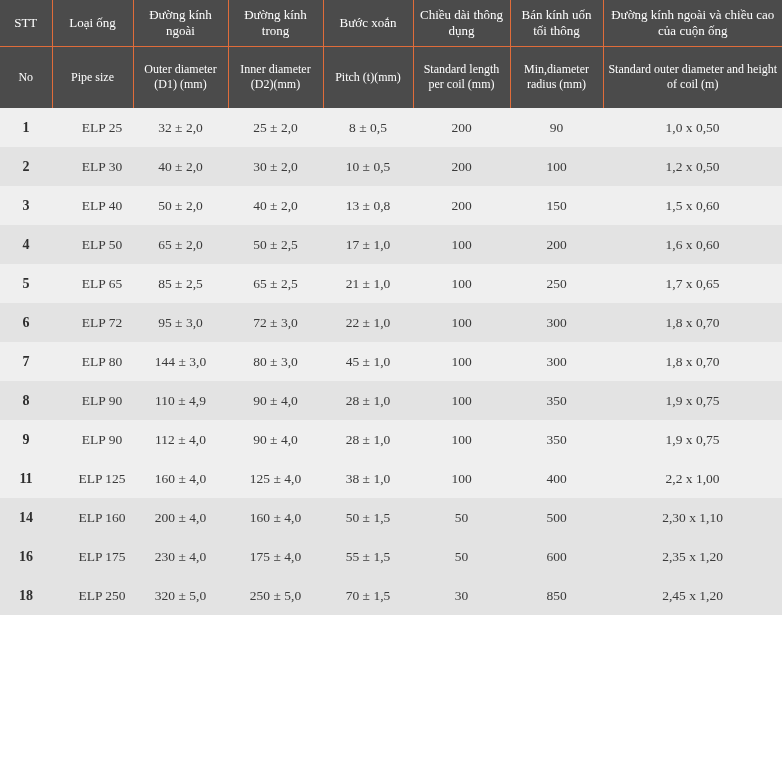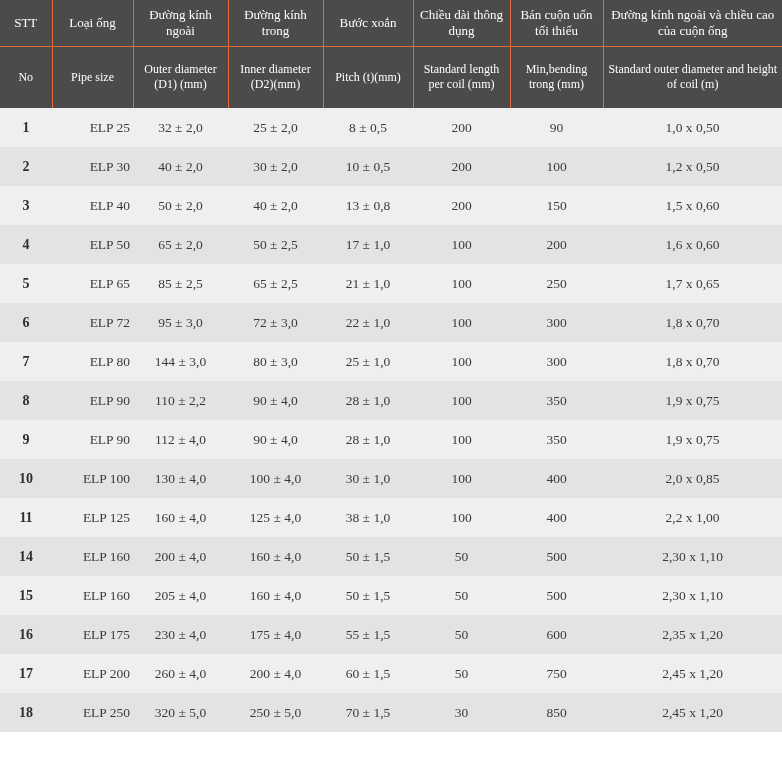--- a/index.html
+++ b/index.html
@@ -54,21 +54,21 @@
     color: #3b3b3b;
   }
   .spec-table tbody tr.odd td { background: #efefef; }
   .spec-table tbody tr.even td { background: #e3e3e3; }
   .spec-table tbody td.col-no {
     font-weight: bold;
     font-size: 14px;
     color: #2f2f2f;
   }
   .spec-table tbody td.col-size {
-    text-align: right;
+    text-align: center;
     padding-left: 22px;
   }
   
   col.c0 { width: 52px; }
   col.c1 { width: 81px; }
   col.c2 { width: 95px; }
   col.c3 { width: 95px; }
   col.c4 { width: 90px; }
   col.c5 { width: 97px; }
   col.c6 { width: 93px; }
@@ -89,31 +89,31 @@
       <col class="c7">
   </colgroup>
   <thead>
     <tr>
       <th class="hdr-vi">STT</th>
       <th class="hdr-vi">Loại ống</th>
       <th class="hdr-vi">Đường kính ngoài</th>
       <th class="hdr-vi">Đường kính trong</th>
       <th class="hdr-vi">Bước xoắn</th>
       <th class="hdr-vi">Chiều dài thông dụng</th>
-      <th class="hdr-vi">Bán cuộn uốn tối thiểu</th>
+      <th class="hdr-vi">Bán kính uốn tối thông</th>
       <th class="hdr-vi">Đường kính ngoài và chiều cao của cuộn ống</th>
     </tr>
     <tr>
       <th class="hdr-en">No</th>
       <th class="hdr-en">Pipe size</th>
       <th class="hdr-en">Outer diameter (D1) (mm)</th>
       <th class="hdr-en">Inner diameter (D2)(mm)</th>
       <th class="hdr-en">Pitch (t)(mm)</th>
       <th class="hdr-en">Standard length per coil (mm)</th>
-      <th class="hdr-en">Min,bending trong (mm)</th>
+      <th class="hdr-en">Min,diameter radius (mm)</th>
       <th class="hdr-en">Standard outer diameter and height of coil (m)</th>
     </tr>
   </thead>
   <tbody id="table-body">
       <tr class="odd">
         <td class="col-no">1</td>
         <td class="col-size">ELP 25</td>
         <td>32 ± 2,0</td>
         <td>25 ± 2,0</td>
         <td>8 ± 0,5</td>
@@ -169,54 +169,44 @@
         <td>22 ± 1,0</td>
         <td>100</td>
         <td>300</td>
         <td>1,8 x 0,70</td>
       </tr>
       <tr class="odd">
         <td class="col-no">7</td>
         <td class="col-size">ELP 80</td>
         <td>144 ± 3,0</td>
         <td>80 ± 3,0</td>
-        <td>25 ± 1,0</td>
+        <td>45 ± 1,0</td>
         <td>100</td>
         <td>300</td>
         <td>1,8 x 0,70</td>
       </tr>
       <tr class="even">
         <td class="col-no">8</td>
         <td class="col-size">ELP 90</td>
-        <td>110 ± 2,2</td>
+        <td>110 ± 4,9</td>
         <td>90 ± 4,0</td>
         <td>28 ± 1,0</td>
         <td>100</td>
         <td>350</td>
         <td>1,9 x 0,75</td>
       </tr>
       <tr class="odd">
         <td class="col-no">9</td>
         <td class="col-size">ELP 90</td>
         <td>112 ± 4,0</td>
         <td>90 ± 4,0</td>
         <td>28 ± 1,0</td>
         <td>100</td>
         <td>350</td>
         <td>1,9 x 0,75</td>
-      </tr>
-      <tr class="even">
-        <td class="col-no">10</td>
-        <td class="col-size">ELP 100</td>
-        <td>130 ± 4,0</td>
-        <td>100 ± 4,0</td>
-        <td>30 ± 1,0</td>
-        <td>100</td>
-        <td>400</td>
-        <td>2,0 x 0,85</td>
       </tr>
       <tr class="odd">
         <td class="col-no">11</td>
         <td class="col-size">ELP 125</td>
         <td>160 ± 4,0</td>
         <td>125 ± 4,0</td>
         <td>38 ± 1,0</td>
         <td>100</td>
         <td>400</td>
         <td>2,2 x 1,00</td>
@@ -224,50 +214,30 @@
       <tr class="even">
         <td class="col-no">14</td>
         <td class="col-size">ELP 160</td>
         <td>200 ± 4,0</td>
         <td>160 ± 4,0</td>
         <td>50 ± 1,5</td>
         <td>50</td>
         <td>500</td>
         <td>2,30 x 1,10</td>
       </tr>
-      <tr class="odd">
-        <td class="col-no">15</td>
-        <td class="col-size">ELP 160</td>
-        <td>205 ± 4,0</td>
-        <td>160 ± 4,0</td>
-        <td>50 ± 1,5</td>
-        <td>50</td>
-        <td>500</td>
-        <td>2,30 x 1,10</td>
-      </tr>
       <tr class="even">
         <td class="col-no">16</td>
         <td class="col-size">ELP 175</td>
         <td>230 ± 4,0</td>
         <td>175 ± 4,0</td>
         <td>55 ± 1,5</td>
         <td>50</td>
         <td>600</td>
         <td>2,35 x 1,20</td>
       </tr>
-      <tr class="odd">
-        <td class="col-no">17</td>
-        <td class="col-size">ELP 200</td>
-        <td>260 ± 4,0</td>
-        <td>200 ± 4,0</td>
-        <td>60 ± 1,5</td>
-        <td>50</td>
-        <td>750</td>
-        <td>2,45 x 1,20</td>
-      </tr>
       <tr class="even">
         <td class="col-no">18</td>
         <td class="col-size">ELP 250</td>
         <td>320 ± 5,0</td>
         <td>250 ± 5,0</td>
         <td>70 ± 1,5</td>
         <td>30</td>
         <td>850</td>
         <td>2,45 x 1,20</td>
       </tr>

